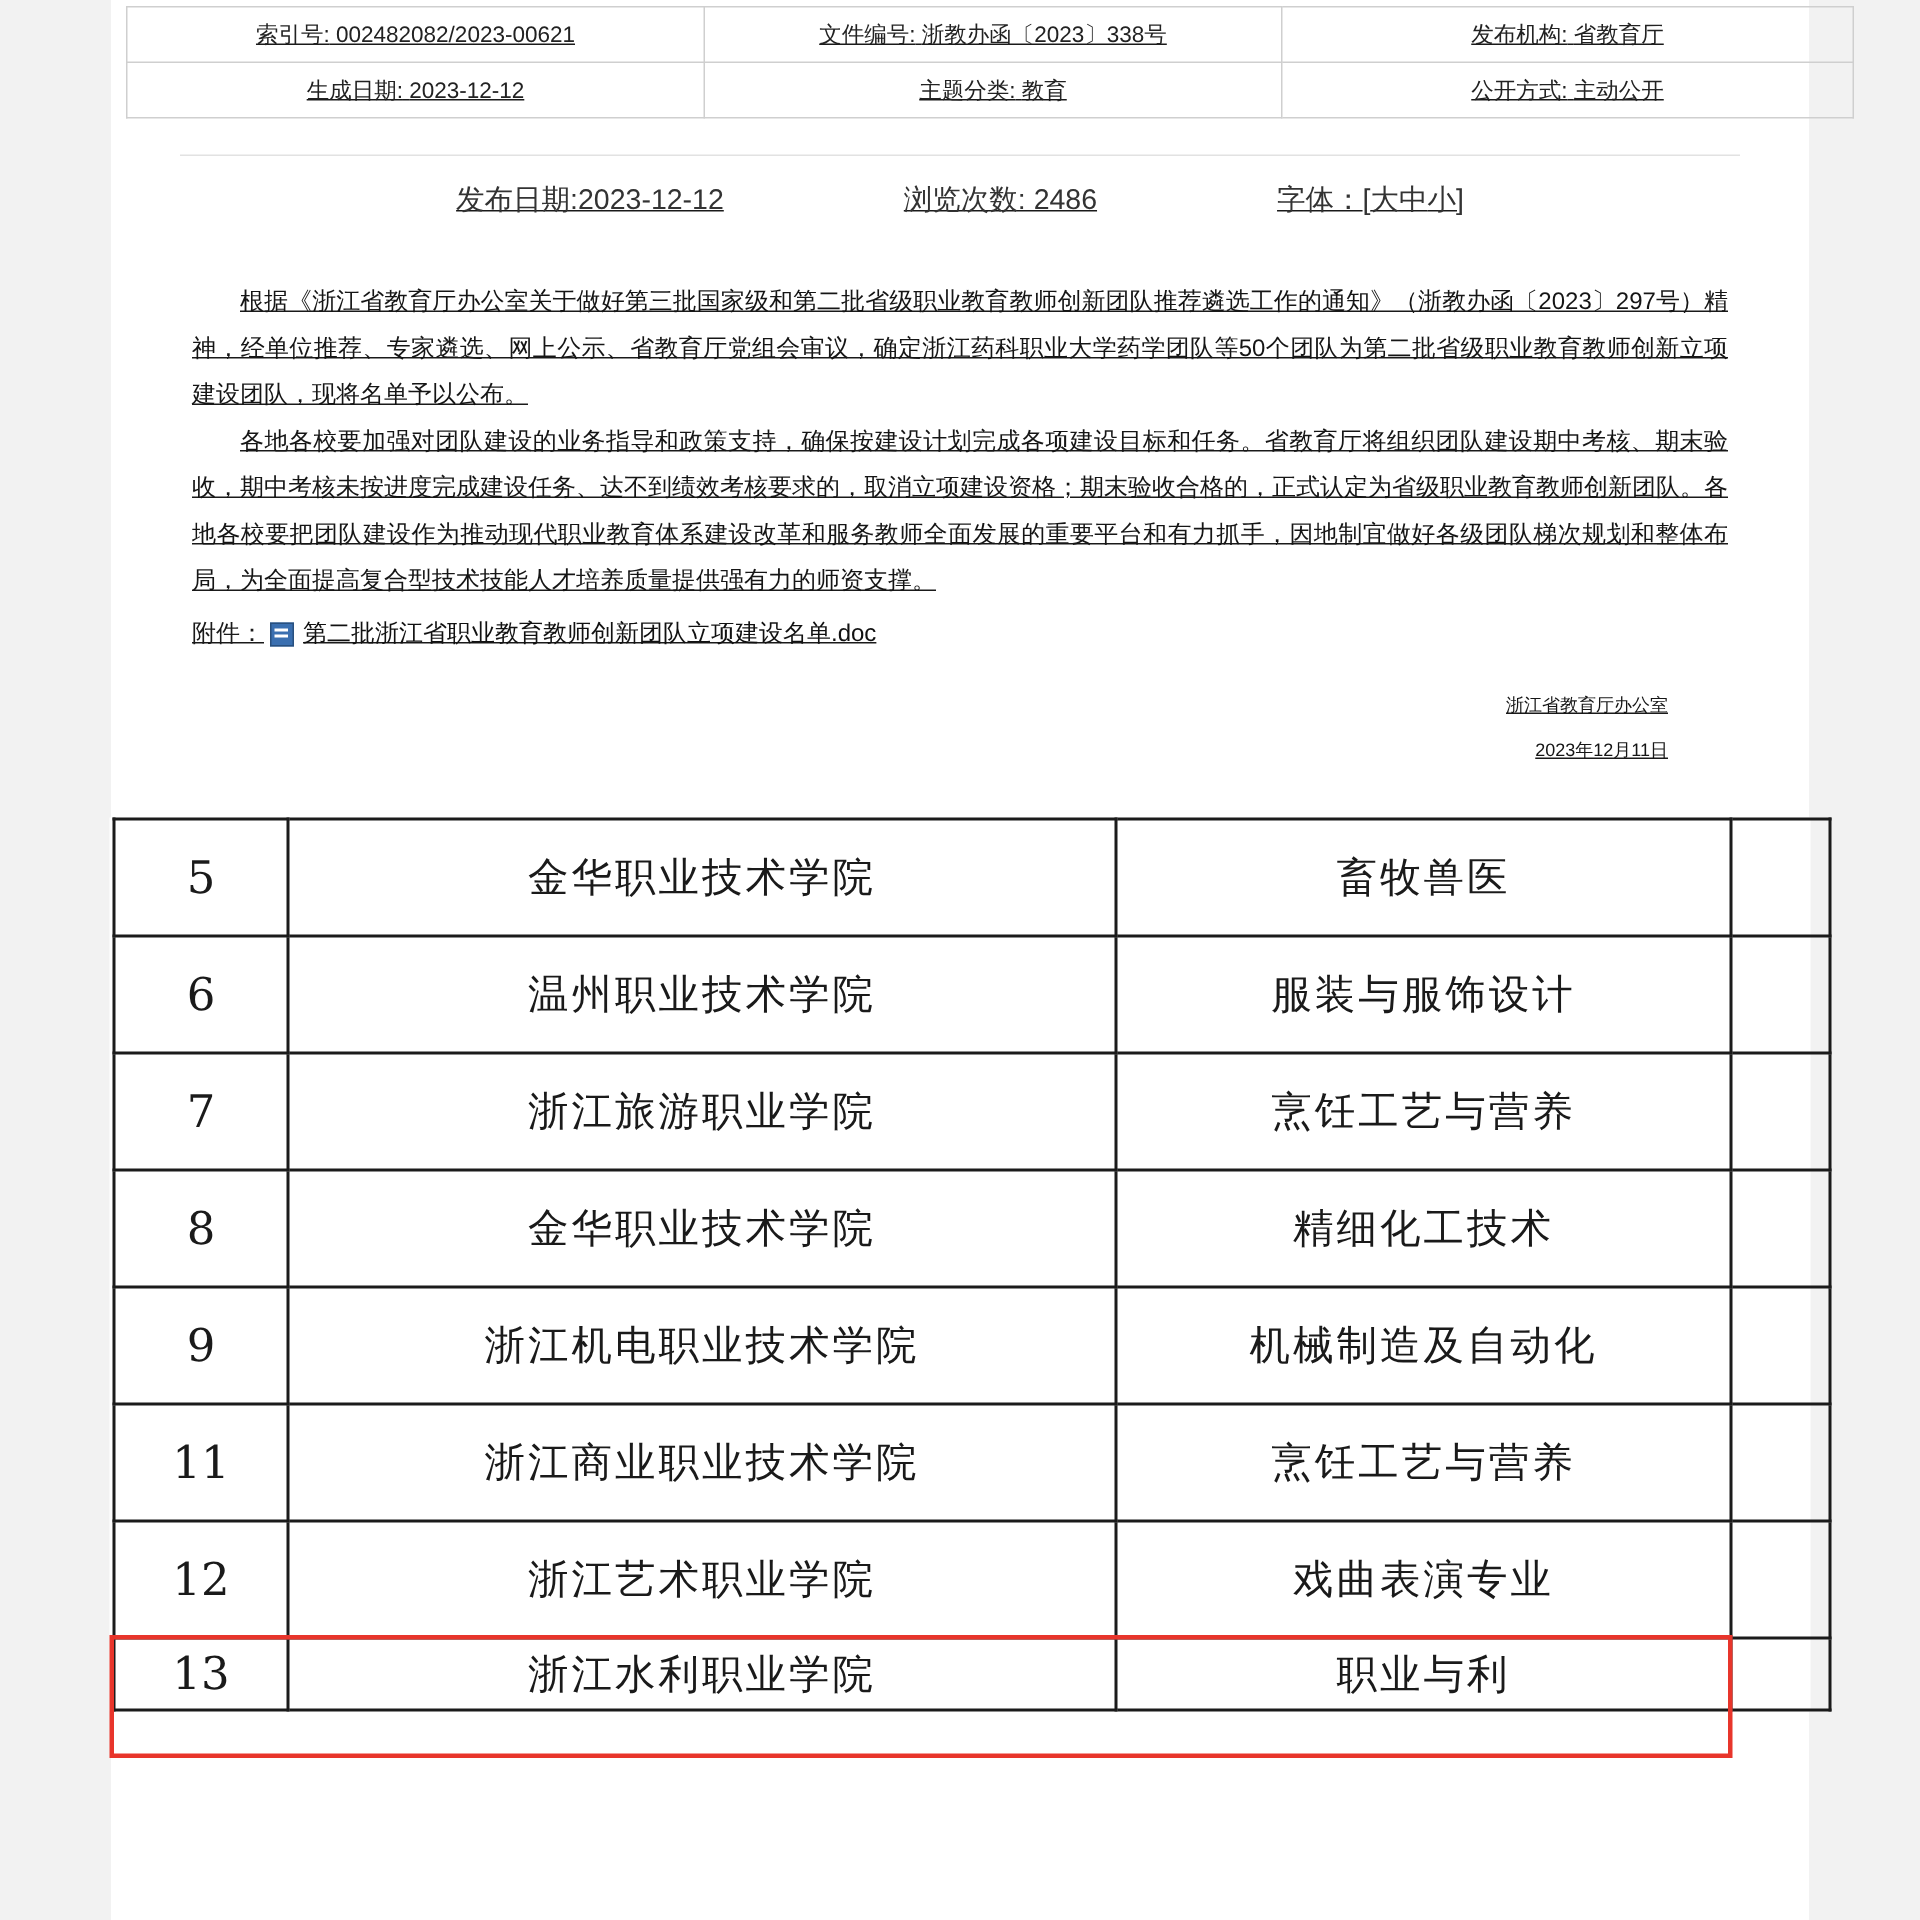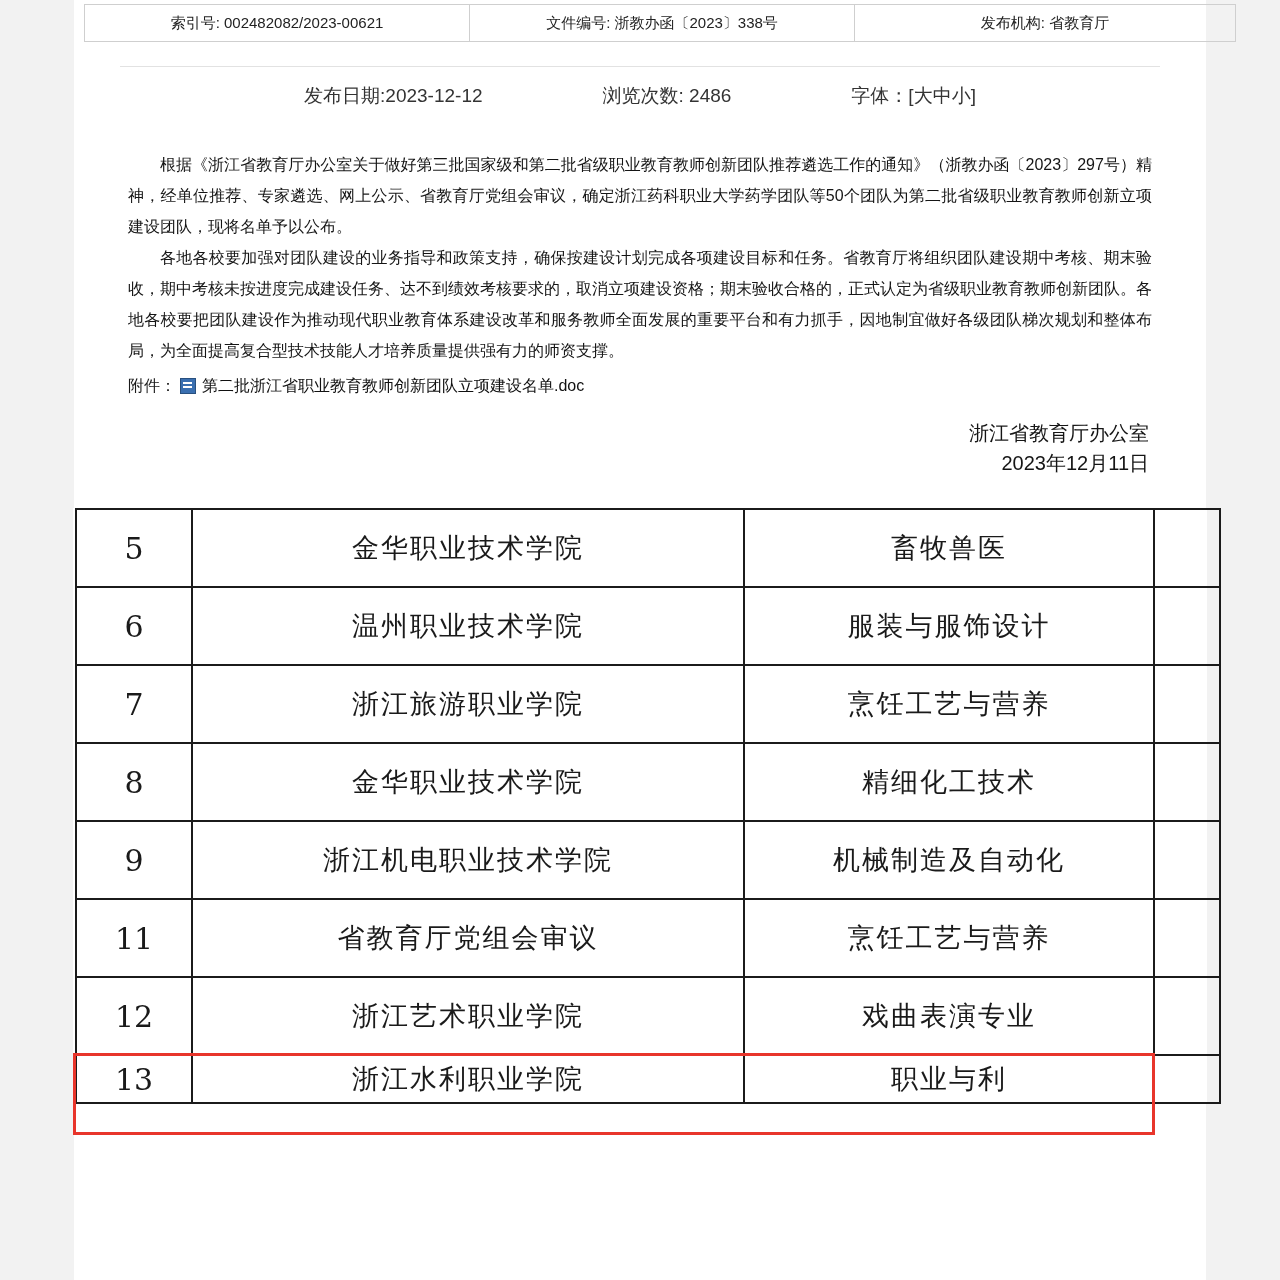--- a/index.html
+++ b/index.html
@@ -27,20 +27,21 @@
     background: #f2f2f2;
   }
   .side-rail.left { left: 0; }
   .side-rail.right { right: 0; background: #f2f2f2; }
 
   .content {
     position: relative;
     margin: 0 auto;
     width: 1112px;
     padding: 0;
+    text-decoration: underline;
   }
 
   
   table.meta {
     border-collapse: collapse;
     width: 1112px;
     table-layout: fixed;
     margin-top: 4px;
   }
   table.meta td {
@@ -119,23 +120,23 @@
     content: "";
     position: absolute;
     left: 2px; top: 3px;
     width: 9px; height: 2px;
     background: #ffffff;
     box-shadow: 0 4px 0 #ffffff;
   }
   .attach-link { color: #111; }
 
   .signature {
-    margin: 18px 47px 0 0;
+    margin: 18px 84px 0 0;
     text-align: right;
-    font-size: 20px;
+    font-size: 12px;
     line-height: 30px;
     color: #151515;
   }
 
   
   .scan-wrap {
     position: relative;
     margin: 30px auto 0 auto;
     width: 1134px;
     background: #ffffff;
@@ -189,20 +190,34 @@
         </td>
         <td class="c2">
           <span>文件编号:</span>
           <span>浙教办函〔2023〕338号</span>
         </td>
         <td class="c3">
           <span>发布机构:</span>
           <span>省教育厅</span>
         </td>
       </tr>
+      <tr>
+        <td class="c1">
+          <span>生成日期:</span>
+          <span>2023-12-12</span>
+        </td>
+        <td class="c2">
+          <span>主题分类:</span>
+          <span>教育</span>
+        </td>
+        <td class="c3">
+          <span>公开方式:</span>
+          <span>主动公开</span>
+        </td>
+      </tr>
     </tbody>
       </table>
 
     <div class="title-rule"></div>
 
     <div class="info-row">
       <span>发布日期:2023-12-12</span>
       <span>浏览次数: 2486</span>
       <span class="fontsize-group">
         <span>字体：</span><span>[</span><span class="fs">大</span><span class="fs">中</span><span class="fs">小</span><span>]</span>
@@ -254,21 +269,21 @@
         <td class="tail"></td>
       </tr>
       <tr>
         <td class="num">9</td>
         <td class="school">浙江机电职业技术学院</td>
         <td class="major">机械制造及自动化</td>
         <td class="tail"></td>
       </tr>
       <tr>
         <td class="num">11</td>
-        <td class="school">省教育厅党组会审议</td>
+        <td class="school">浙江商业职业技术学院</td>
         <td class="major">烹饪工艺与营养</td>
         <td class="tail"></td>
       </tr>
       <tr>
         <td class="num">12</td>
         <td class="school">浙江艺术职业学院</td>
         <td class="major">戏曲表演专业</td>
         <td class="tail"></td>
       </tr>
       <tr class="clipped">

